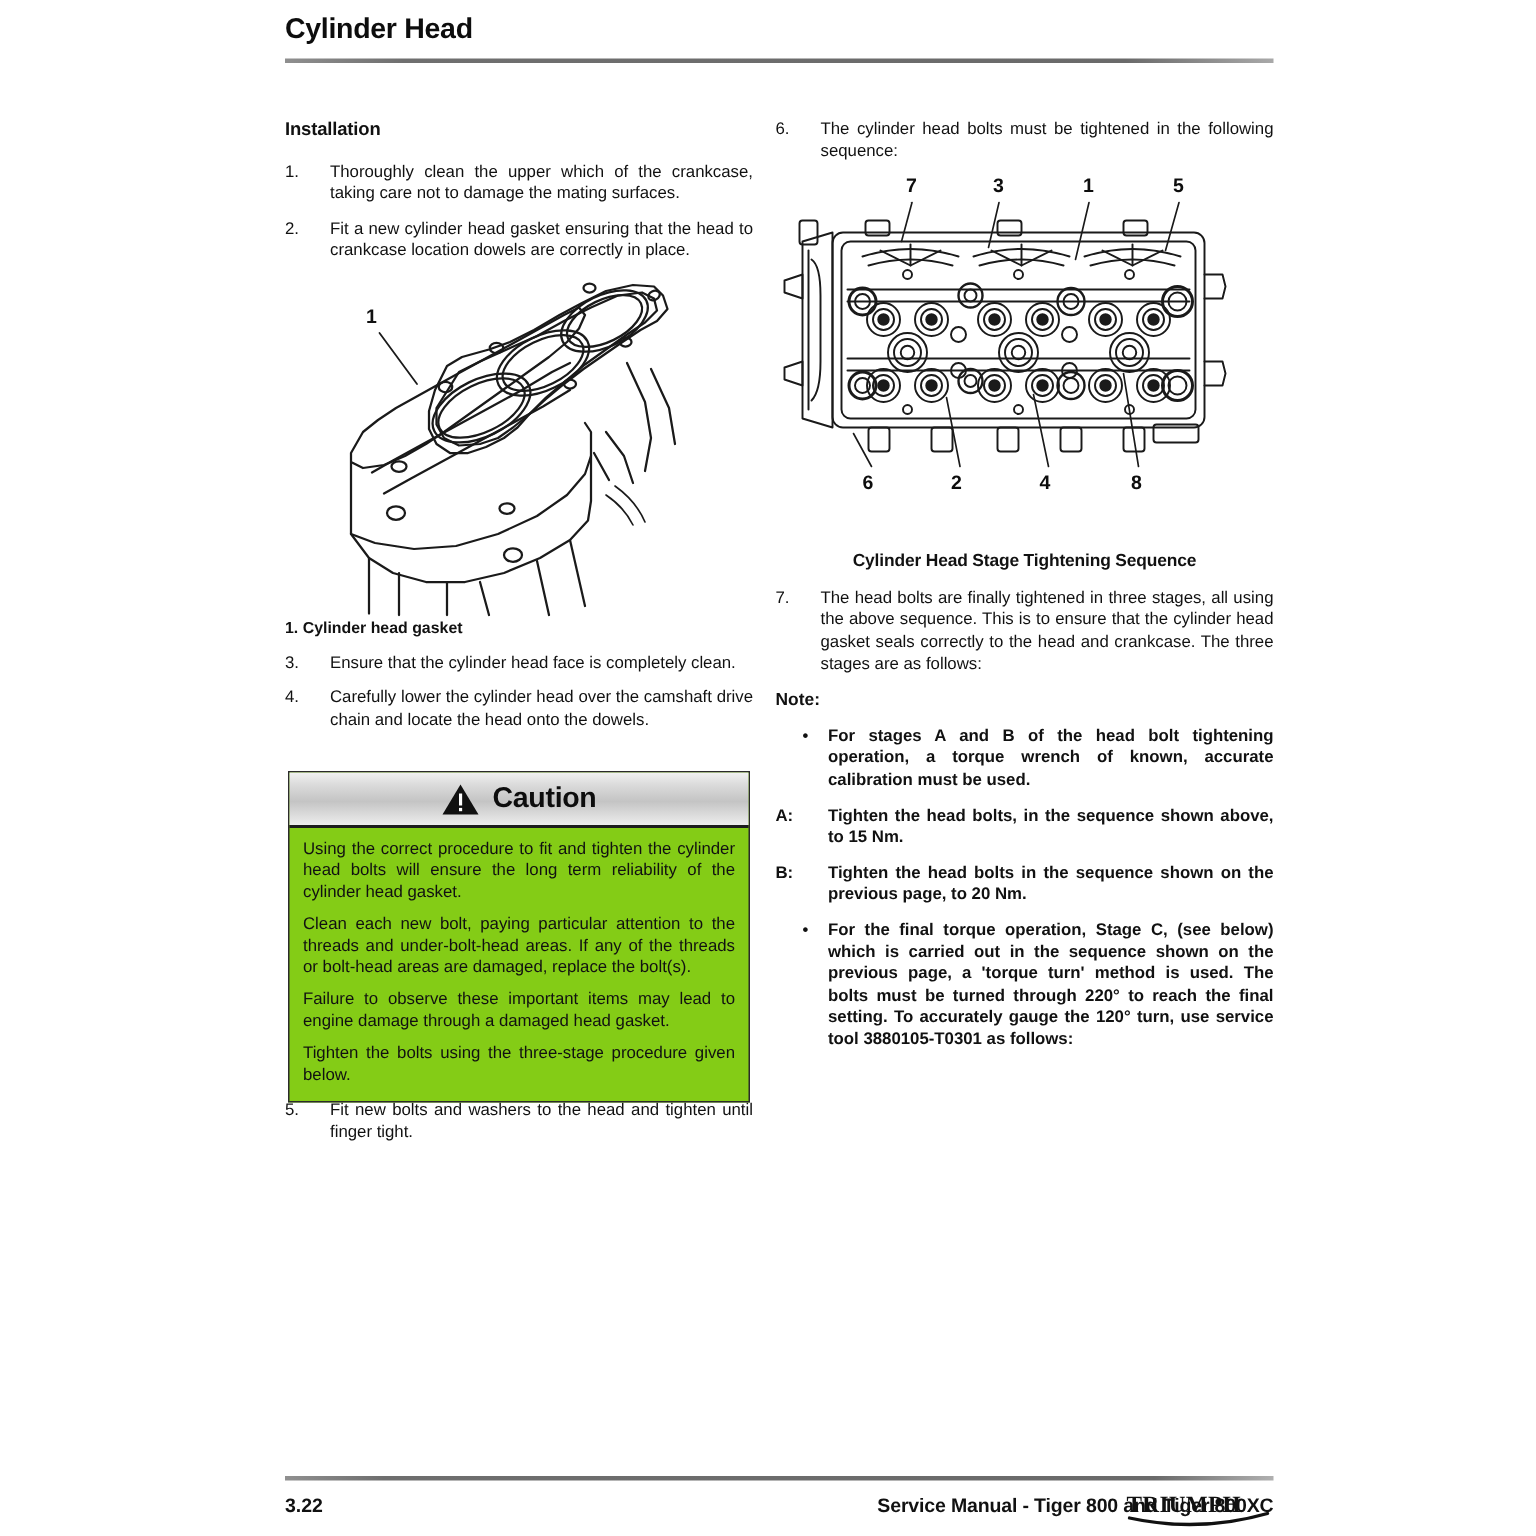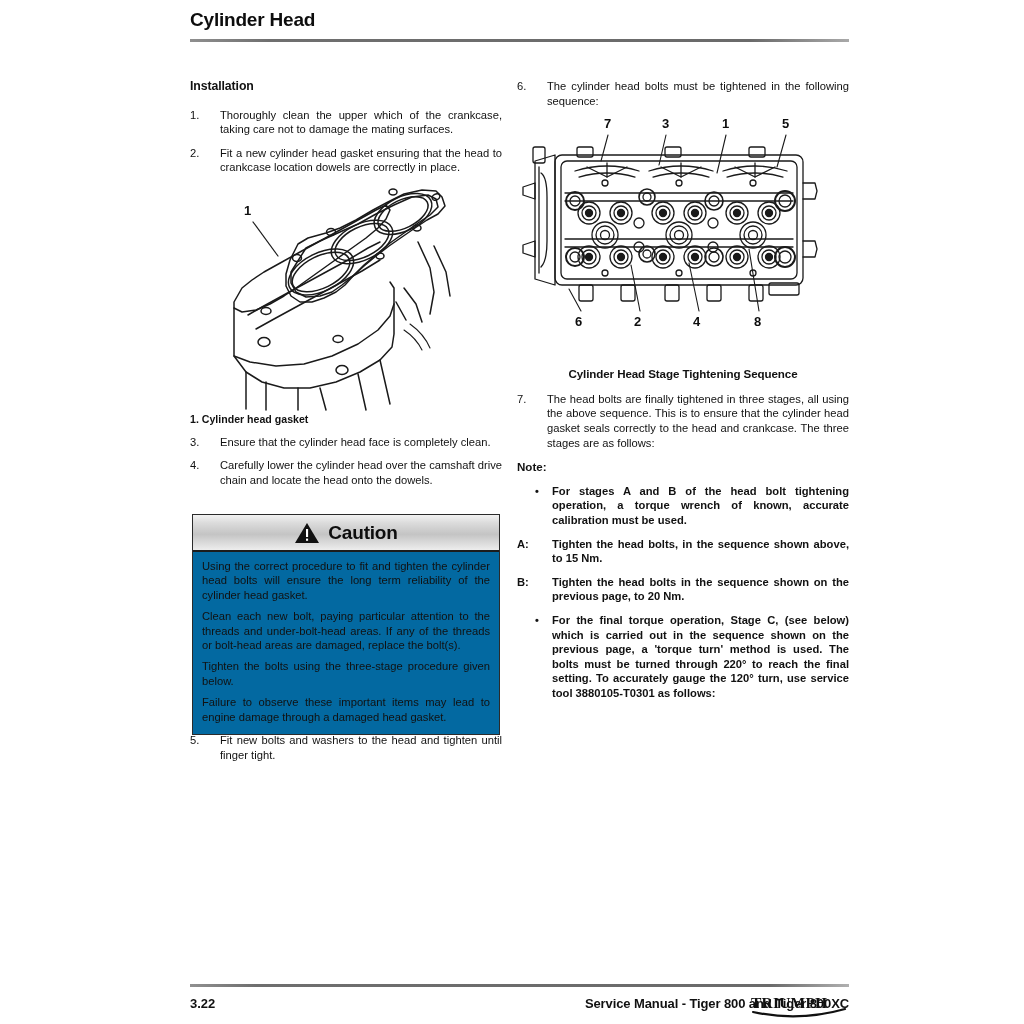--- a/index.html
+++ b/index.html
@@ -77,21 +77,21 @@
     margin:0 0 8px 0;
   }
 
   
   .caution{
     position:absolute;
     left:192px;top:514px;
     width:308px;
     border:1.5px solid #2b2b2b;
     box-sizing:border-box;
-    background:#0369a1;
+    background:#84cc16;
   }
   .caution-head{
     height:35px;
     background:linear-gradient(to bottom,#f2f2f2 0%,#dcdcdc 22%,#c4c4c4 55%,#ededed 100%);
     border-bottom:2.5px solid #1c1c1c;
     display:flex;
     align-items:center;
     justify-content:center;
     gap:8px;
   }
@@ -295,22 +295,22 @@
       <svg class="warn-tri" viewBox="0 0 26 22">
         <path d="M13 1 L25 21 L1 21 Z" fill="#111111"></path>
         <rect x="12" y="7" width="2.1" height="8" fill="#ffffff"></rect>
         <rect x="12" y="16.6" width="2.1" height="2.2" fill="#ffffff"></rect>
       </svg>
       <span class="label">Caution</span>
     </div>
     <div class="caution-body">
       <p>Using the correct procedure to fit and tighten the cylinder head bolts will ensure the long term reliability of the cylinder head gasket.</p>
       <p>Clean each new bolt, paying particular attention to the threads and under-bolt-head areas. If any of the threads or bolt-head areas are damaged, replace the bolt(s).</p>
+      <p>Failure to observe these important items may lead to engine damage through a damaged head gasket.</p>
       <p>Tighten the bolts using the three-stage procedure given below.</p>
-      <p>Failure to observe these important items may lead to engine damage through a damaged head gasket.</p>
     </div>
   </div>
 
   <div style="position:absolute;left:190px;top:733px;width:312px;font-size:11.2px;line-height:14.6px;">
     <div class="step">
       <div class="num">5.</div>
       <div class="body">Fit new bolts and washers to the head and tighten until finger tight.</div>
     </div>
   </div>
 

